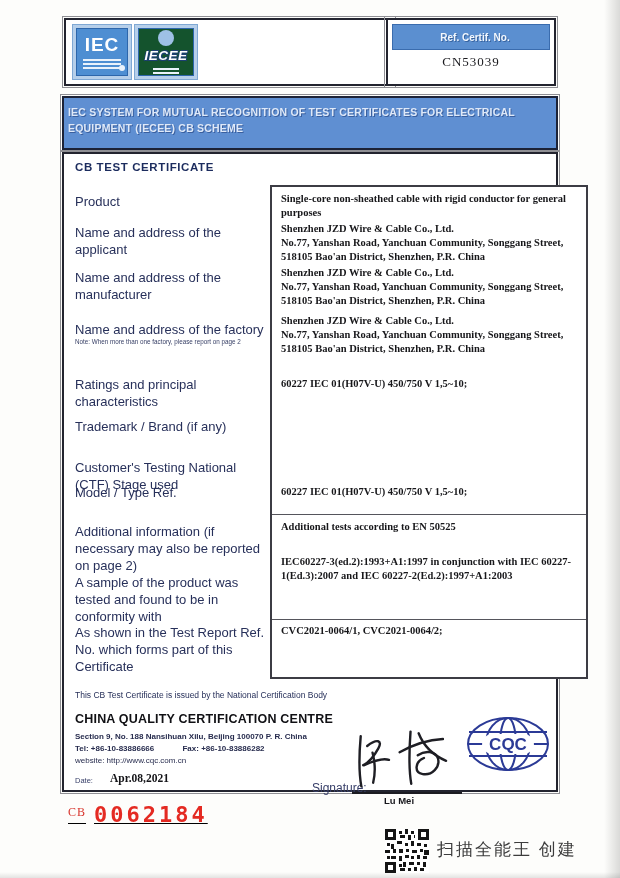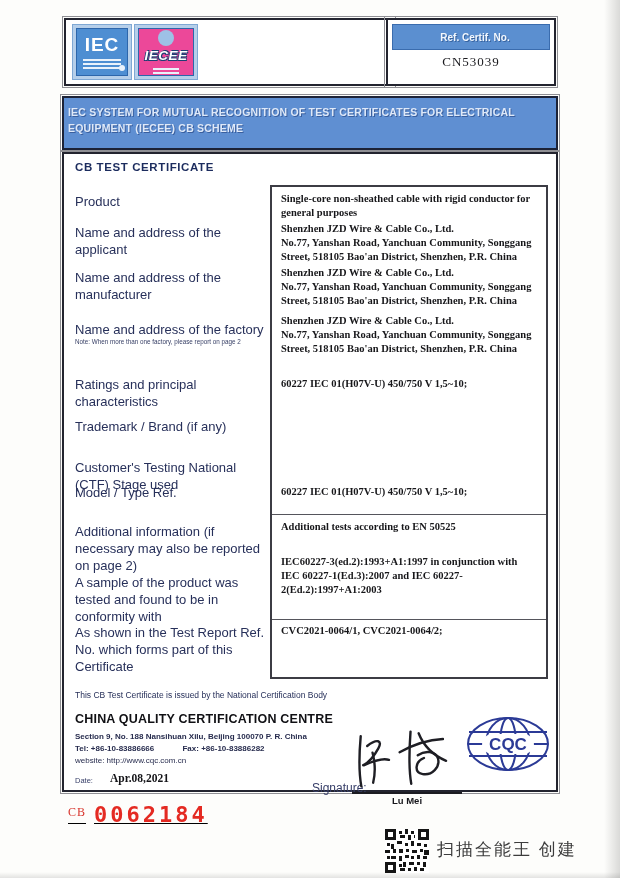--- a/index.html
+++ b/index.html
@@ -43,36 +43,36 @@
     background:#5f8fd2;border:2px solid #1c2236;outline:1px solid #8f8f94;outline-offset:1px;
     padding:7px 4px;color:#dfe9f8;font-weight:bold;font-size:10.5px;line-height:1.5;
     letter-spacing:.2px;text-shadow:1px 1px 0 #3a5f9e;}
 
   
   .main{left:62px;top:152px;width:496px;height:640px;}
   .cert-title{position:absolute;left:11px;top:7px;font-weight:bold;font-size:11.5px;
     color:#1c2c5e;letter-spacing:.6px;}
   .lbl{position:absolute;left:11px;width:192px;font-size:13px;color:#27305a;line-height:1.3;}
   .lbl-note{position:absolute;left:11px;width:200px;font-size:6.3px;color:#3a4268;}
-  .valbox{position:absolute;left:206px;top:31px;width:278px;height:494px;
+  .valbox{position:absolute;left:206px;top:31px;width:318px;height:494px;
     border:2px solid #3c3c44;box-sizing:border-box;background:#fff;}
   .valdiv{position:absolute;left:0;right:0;height:1px;background:#55555c;}
   .val{position:absolute;left:9px;right:8px;font-family:"Liberation Serif", serif;
     font-weight:bold;font-size:10.5px;color:#17171a;line-height:1.32;white-space:pre-line;}
   .issued{position:absolute;left:11px;top:536px;font-size:8.5px;color:#27305a;}
 
   
   .org{position:absolute;left:11px;top:558px;font-weight:bold;font-size:12.5px;color:#101014;letter-spacing:.2px;}
   .contact{position:absolute;left:11px;font-size:8px;color:#272c4e;font-weight:bold;}
   .date-label{position:absolute;left:11px;top:622px;font-size:7.5px;color:#39406a;}
   .date-val{position:absolute;left:46px;top:618px;font-family:"Liberation Serif", serif;
     font-weight:bold;font-size:11.5px;color:#141418;}
   .sig-label{position:absolute;left:248px;top:627px;font-size:12px;color:#39406a;}
   .sig-line{position:absolute;left:288px;top:638px;width:110px;height:2px;background:#1c1c22;}
-  .sig-name{position:absolute;left:288px;top:641px;width:110px;text-align:center;
+  .sig-name{position:absolute;left:280px;top:641px;width:110px;text-align:center;
     font-weight:bold;font-size:9.5px;color:#17171c;}
   .sig-script{position:absolute;left:282px;top:572px;transform:rotate(-3deg);}
   .cqc-logo{position:absolute;left:400px;top:560px;}
 
   
   .stamp{position:absolute;left:68px;top:802px;text-decoration:underline;}
   .stamp .pre{font-family:"Liberation Serif", serif;font-size:12px;color:#d8342c;letter-spacing:1px;vertical-align:6px;}
   .stamp .num{font-family:"DejaVu Sans Mono", monospace;font-size:22px;color:#e42a22;
     letter-spacing:3px;font-weight:bold;margin-left:8px;}
 
@@ -91,21 +91,21 @@
     <div class="logo-core">
       <div class="iec-word">IEC</div>
       <div class="iec-lines">
           <div></div>
           <div></div>
           <div></div>
         </div>
     </div>
   </div>
   <div class="logo-pad" style="left:68px;top:4px;width:64px;height:56px;">
-    <div class="logo-core" style="background:#ec4899;">
+    <div class="logo-core" style="background:#14532d;">
       <div class="iecee-blob"></div>
       <div class="iecee-word">IECEE</div>
       <div class="iecee-lines">
           <div></div>
           <div></div>
         </div>
     </div>
   </div>
 </div>
 

